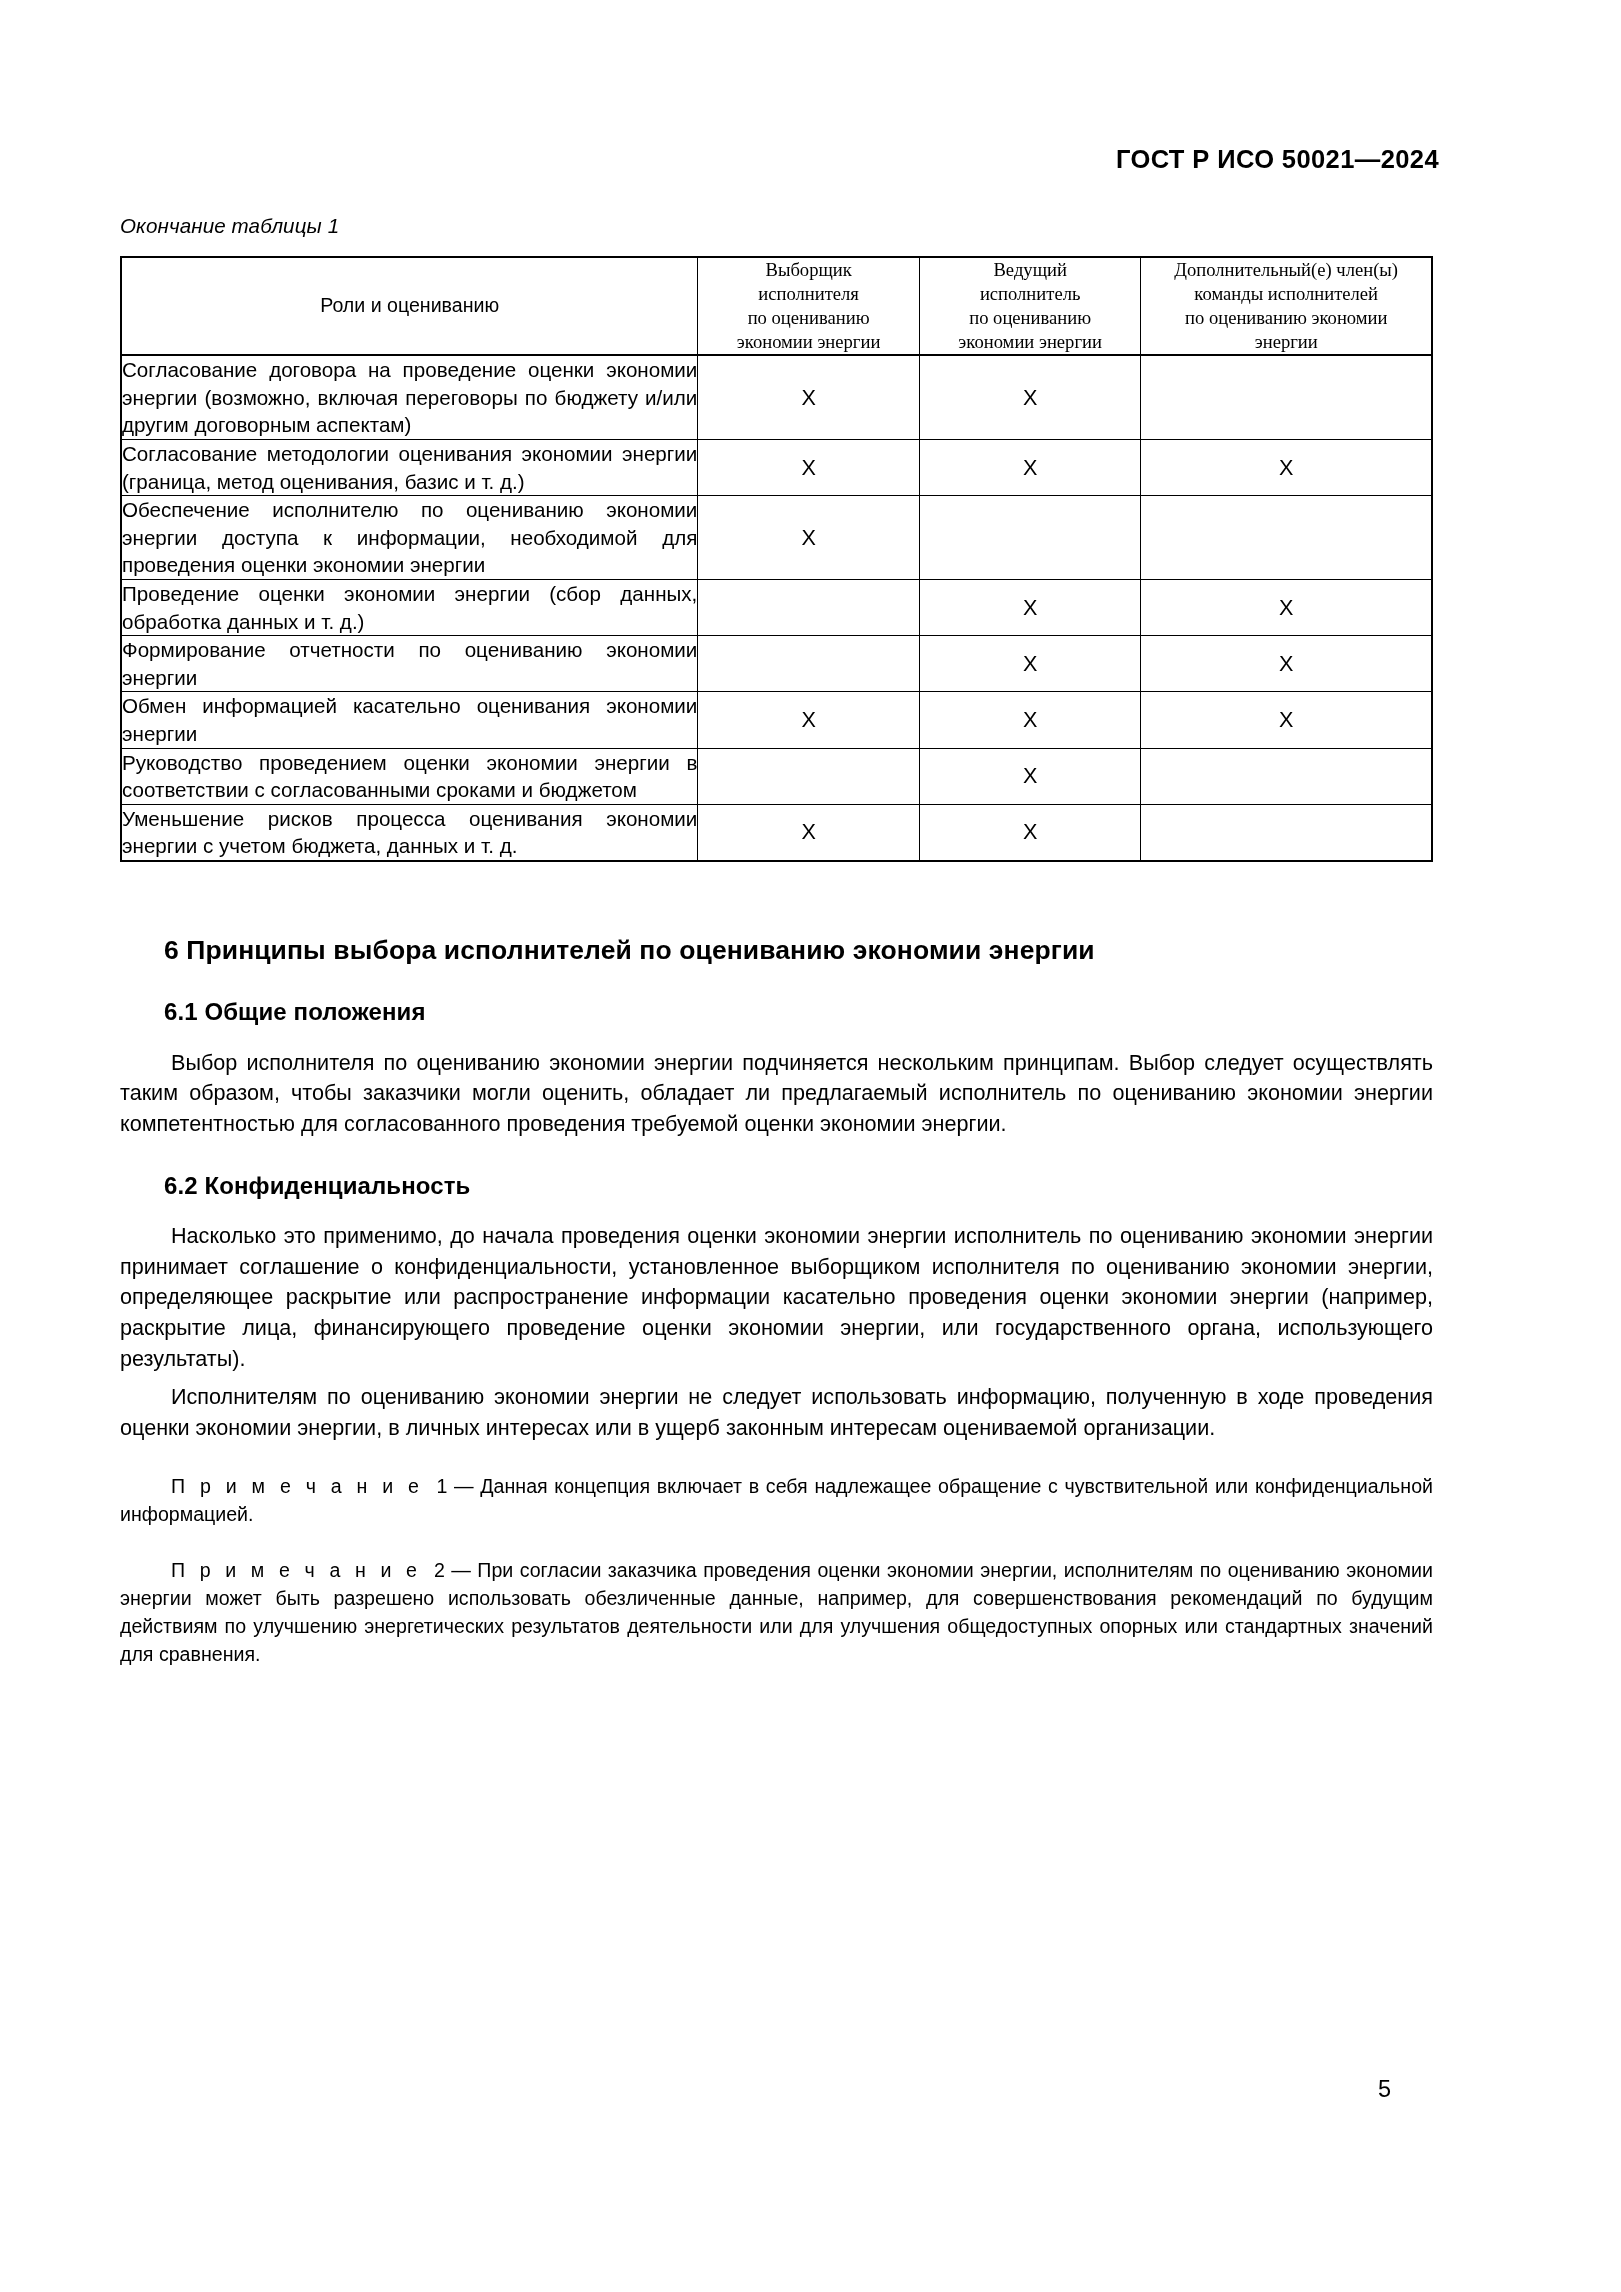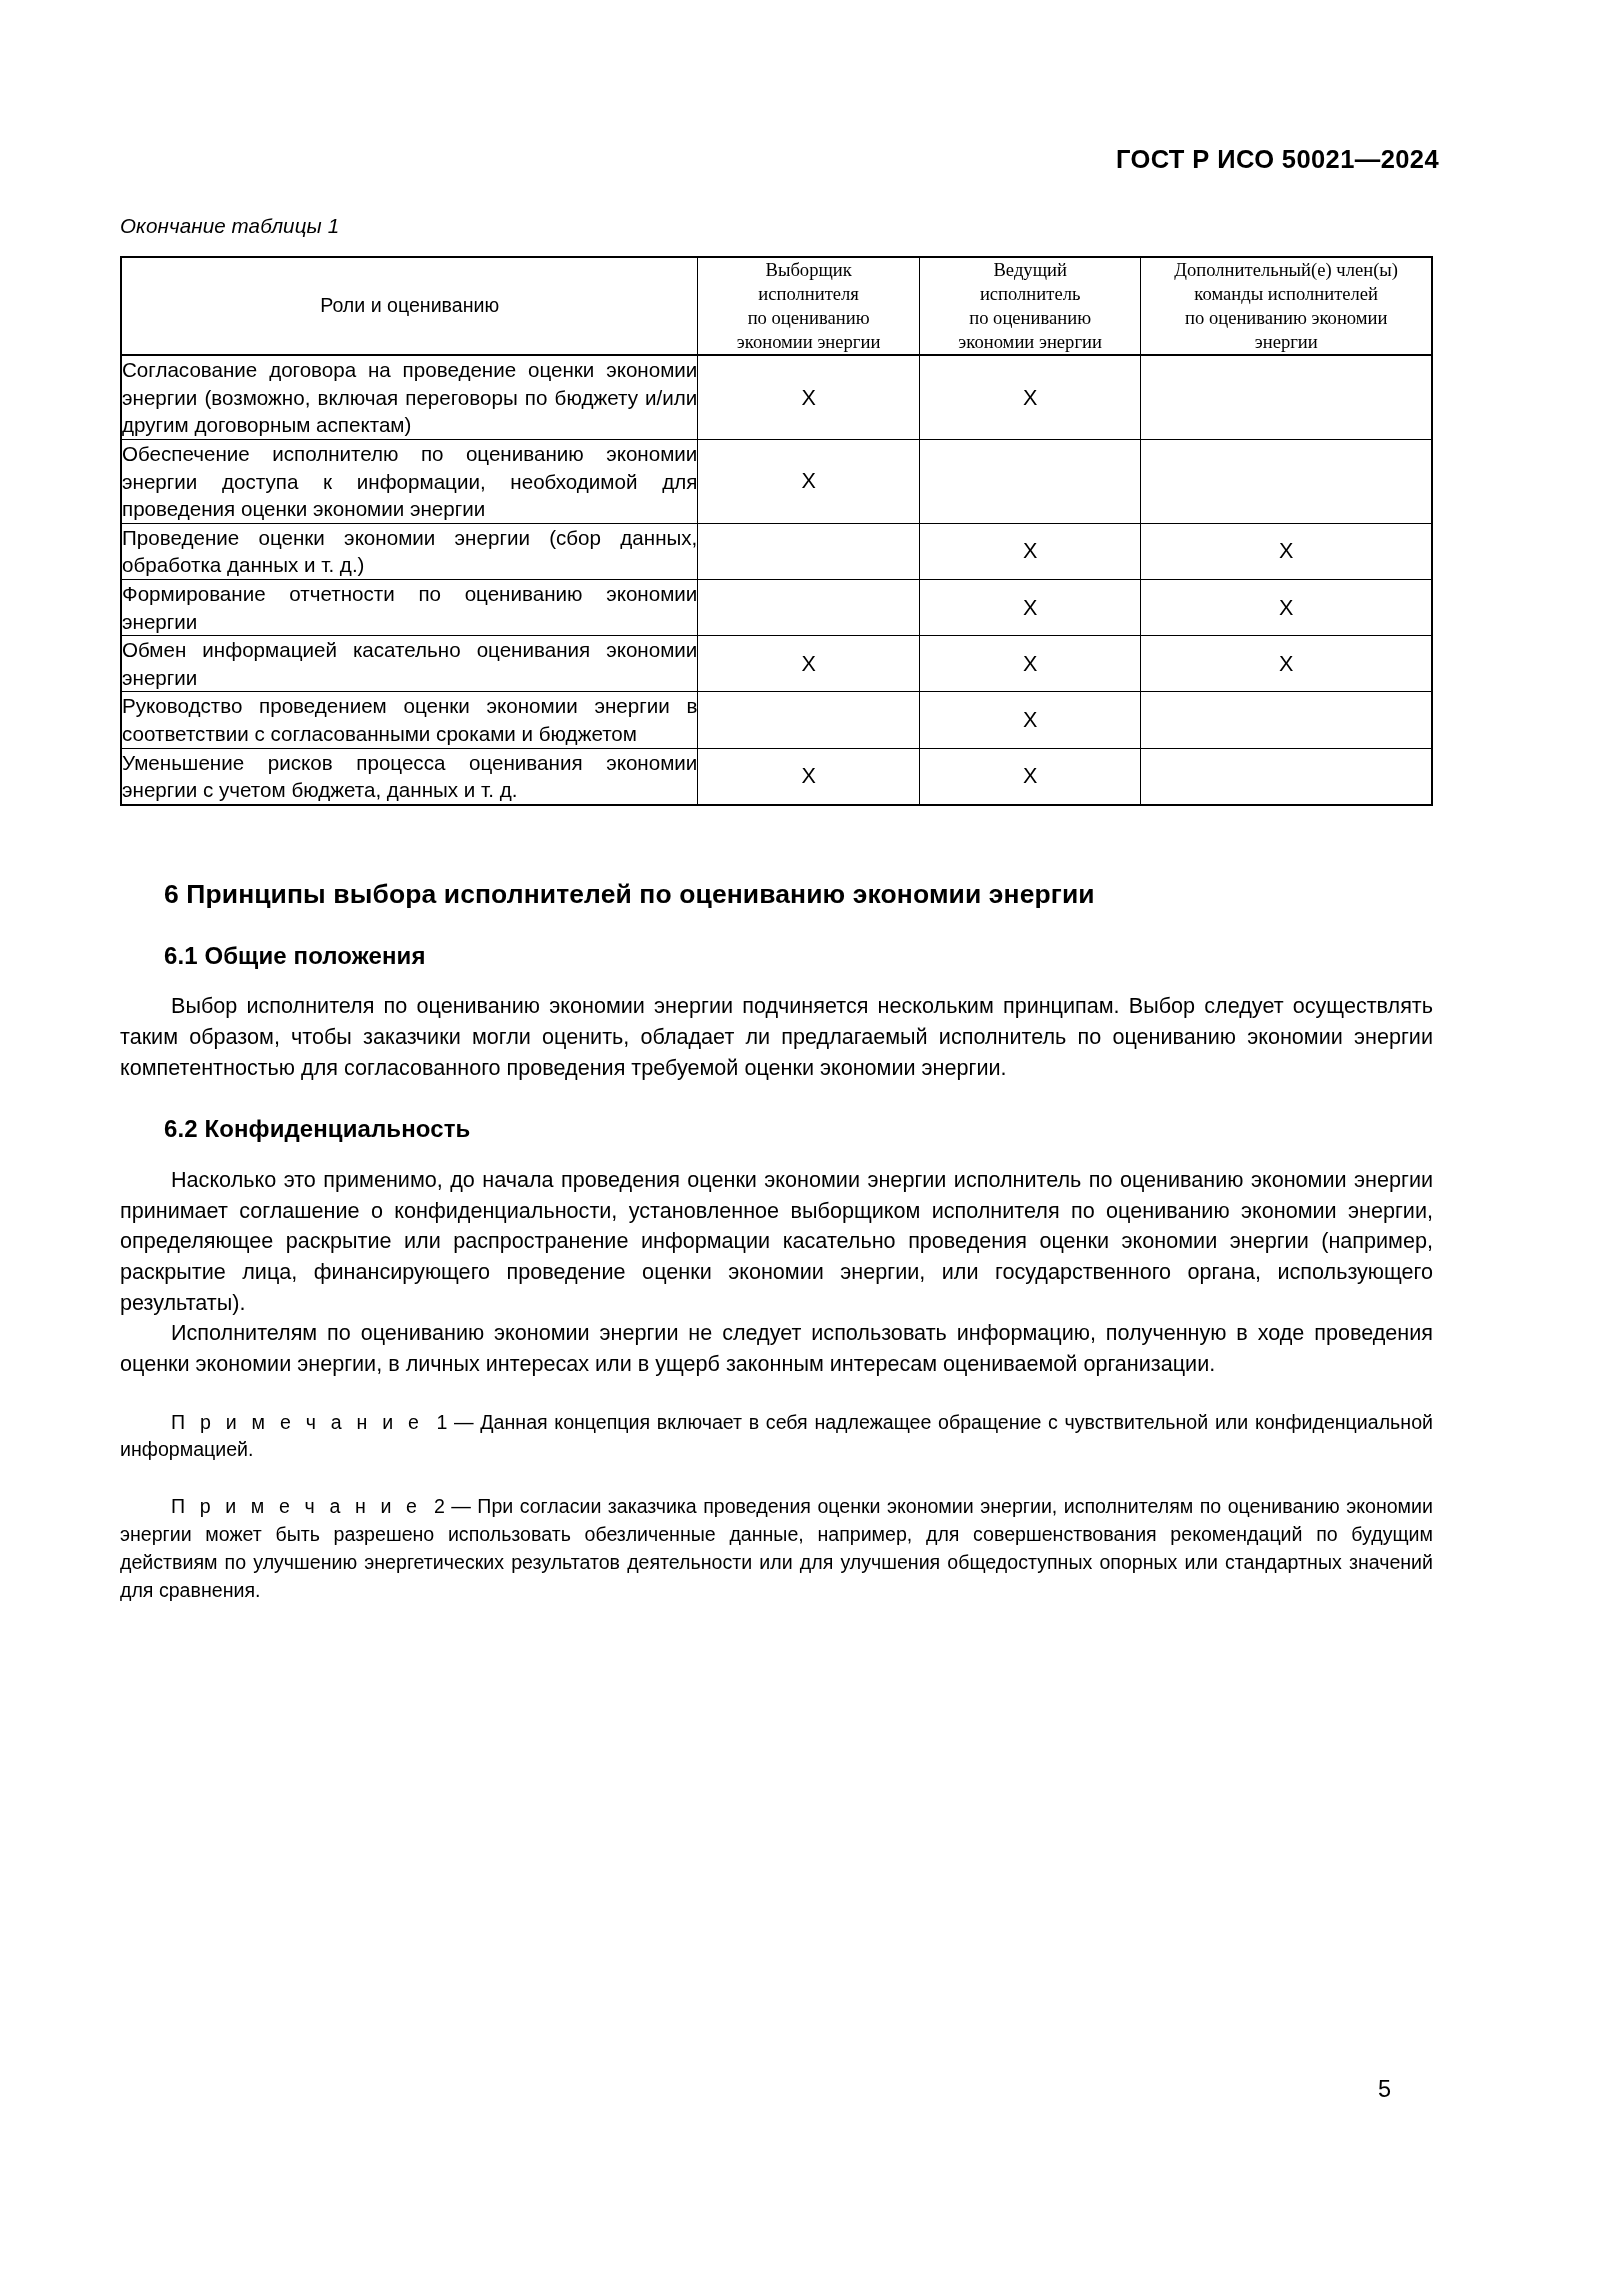--- a/index.html
+++ b/index.html
@@ -196,20 +196,26 @@
         </tr>
       </thead>
       <tbody>
         <tr>
           <td class="role-cell">Согласование договора на проведение оценки экономии энергии (возможно, включая переговоры по бюджету и/или другим договорным аспектам)</td>
           <td class="mark-cell">X</td>
           <td class="mark-cell">X</td>
           <td class="mark-cell"></td>
         </tr>
         <tr>
+          <td class="role-cell">Согласование методологии оценивания экономии энергии (граница, метод оценивания, базис и т. д.)</td>
+          <td class="mark-cell">X</td>
+          <td class="mark-cell">X</td>
+          <td class="mark-cell">X</td>
+        </tr>
+        <tr>
           <td class="role-cell">Обеспечение исполнителю по оцениванию экономии энергии доступа к информации, необходимой для проведения оценки экономии энергии</td>
           <td class="mark-cell">X</td>
           <td class="mark-cell"></td>
           <td class="mark-cell"></td>
         </tr>
         <tr>
           <td class="role-cell">Проведение оценки экономии энергии (сбор данных, обработка данных и т. д.)</td>
           <td class="mark-cell"></td>
           <td class="mark-cell">X</td>
           <td class="mark-cell">X</td>
@@ -244,21 +250,21 @@
     <h2 class="sec">6 Принципы выбора исполнителей по оцениванию экономии энергии</h2>
 
     <h3 class="subsec">6.1 Общие положения</h3>
 
     <p class="body">Выбор исполнителя по оцениванию экономии энергии подчиняется нескольким принципам. Выбор следует осуществлять таким образом, чтобы заказчики могли оценить, обладает ли предлагаемый исполнитель по оцениванию экономии энергии компетентностью для согласованного проведения требуемой оценки экономии энергии.</p>
 
     <h3 class="subsec">6.2 Конфиденциальность</h3>
 
     <p class="body">Насколько это применимо, до начала проведения оценки экономии энергии исполнитель по оцениванию экономии энергии принимает соглашение о конфиденциальности, установленное выборщиком исполнителя по оцениванию экономии энергии, определяющее раскрытие или распространение информации касательно проведения оценки экономии энергии (например, раскрытие лица, финансирующего проведение оценки экономии энергии, или государственного органа, использующего результаты).</p>
 
-    <p class="body tight" style="margin-top:0;">Исполнителям по оцениванию экономии энергии не следует использовать информацию, полученную в ходе проведения оценки экономии энергии, в личных интересах или в ущерб законным интересам оцениваемой организации.</p>
+    <p class="body tight" style="margin-top:8px;">Исполнителям по оцениванию экономии энергии не следует использовать информацию, полученную в ходе проведения оценки экономии энергии, в личных интересах или в ущерб законным интересам оцениваемой организации.</p>
 
     <p class="note">
       <span class="note-label">П р и м е ч а н и е</span><span>&nbsp; </span><span>1</span><span>&nbsp;</span><span>— Данная концепция включает в себя надлежащее обращение с чувствительной или конфиденциальной информацией.</span>
     </p>
 
     <p class="note">
       <span class="note-label">П р и м е ч а н и е</span><span>&nbsp; </span><span>2</span><span>&nbsp;</span><span>— При согласии заказчика проведения оценки экономии энергии, исполнителям по оцениванию экономии энергии может быть разрешено использовать обезличенные данные, например, для совершенствования рекомендаций по будущим действиям по улучшению энергетических результатов деятельности или для улучшения общедоступных опорных или стандартных значений для сравнения.</span>
     </p>
 
   </div>

